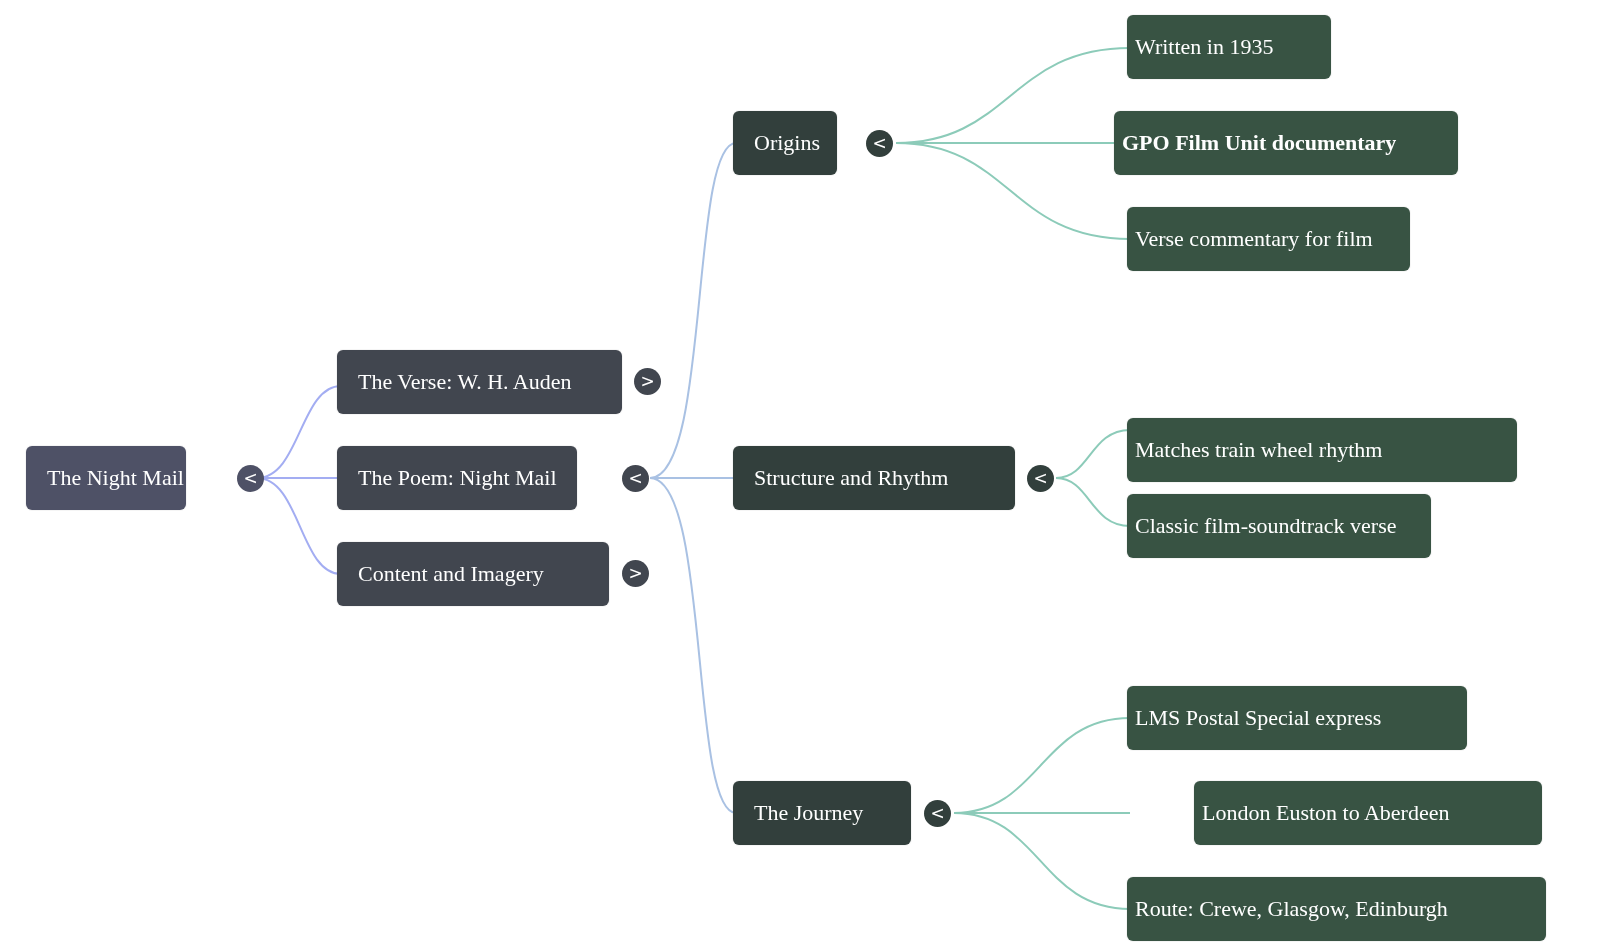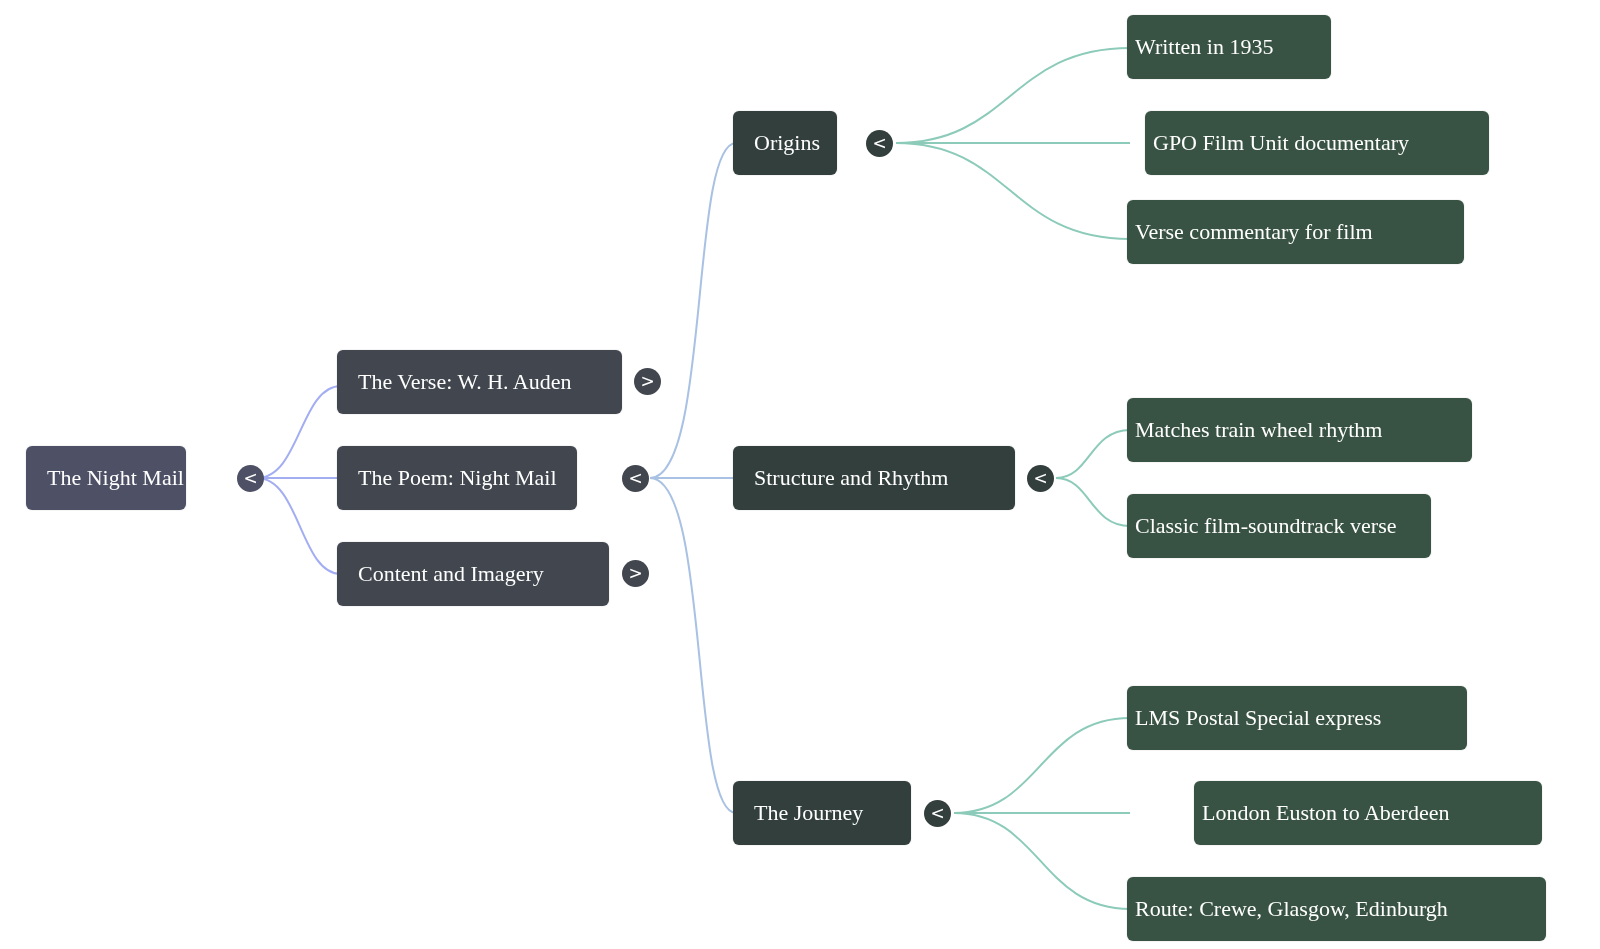--- a/index.html
+++ b/index.html
@@ -60,21 +60,21 @@
 <div class="node lvl2" style="left:733px;top:111px;width:104px;">Origins</div>
 <div class="toggle t2" style="left:866px;top:130px;">&lt;</div>
 
 <div class="node lvl2" style="left:733px;top:446px;width:282px;">Structure and Rhythm</div>
 <div class="toggle t2" style="left:1027px;top:465px;">&lt;</div>
 
 <div class="node lvl2" style="left:733px;top:781px;width:178px;">The Journey</div>
 <div class="toggle t2" style="left:924px;top:800px;">&lt;</div>
 
 <div class="node lvl3" style="left:1127px;top:15px;width:204px;">Written in 1935</div>
-<div class="node lvl3" style="left:1145px;top:111px;width:344px;">GPO Film Unit documentary</div>
-<div class="node lvl3" style="left:1127px;top:200px;width:337px;">Verse commentary for film</div>
+<div class="node lvl3" style="left:1114px;top:111px;width:344px;font-weight:bold;">GPO Film Unit documentary</div>
+<div class="node lvl3" style="left:1127px;top:207px;width:283px;">Verse commentary for film</div>
 
-<div class="node lvl3" style="left:1127px;top:398px;width:345px;">Matches train wheel rhythm</div>
+<div class="node lvl3" style="left:1127px;top:418px;width:390px;">Matches train wheel rhythm</div>
 <div class="node lvl3" style="left:1127px;top:494px;width:304px;">Classic film-soundtrack verse</div>
 
 <div class="node lvl3" style="left:1127px;top:686px;width:340px;">LMS Postal Special express</div>
 <div class="node lvl3" style="left:1194px;top:781px;width:348px;">London Euston to Aberdeen</div>
 <div class="node lvl3" style="left:1127px;top:877px;width:419px;">Route: Crewe, Glasgow, Edinburgh</div>
 
 </body></html>

